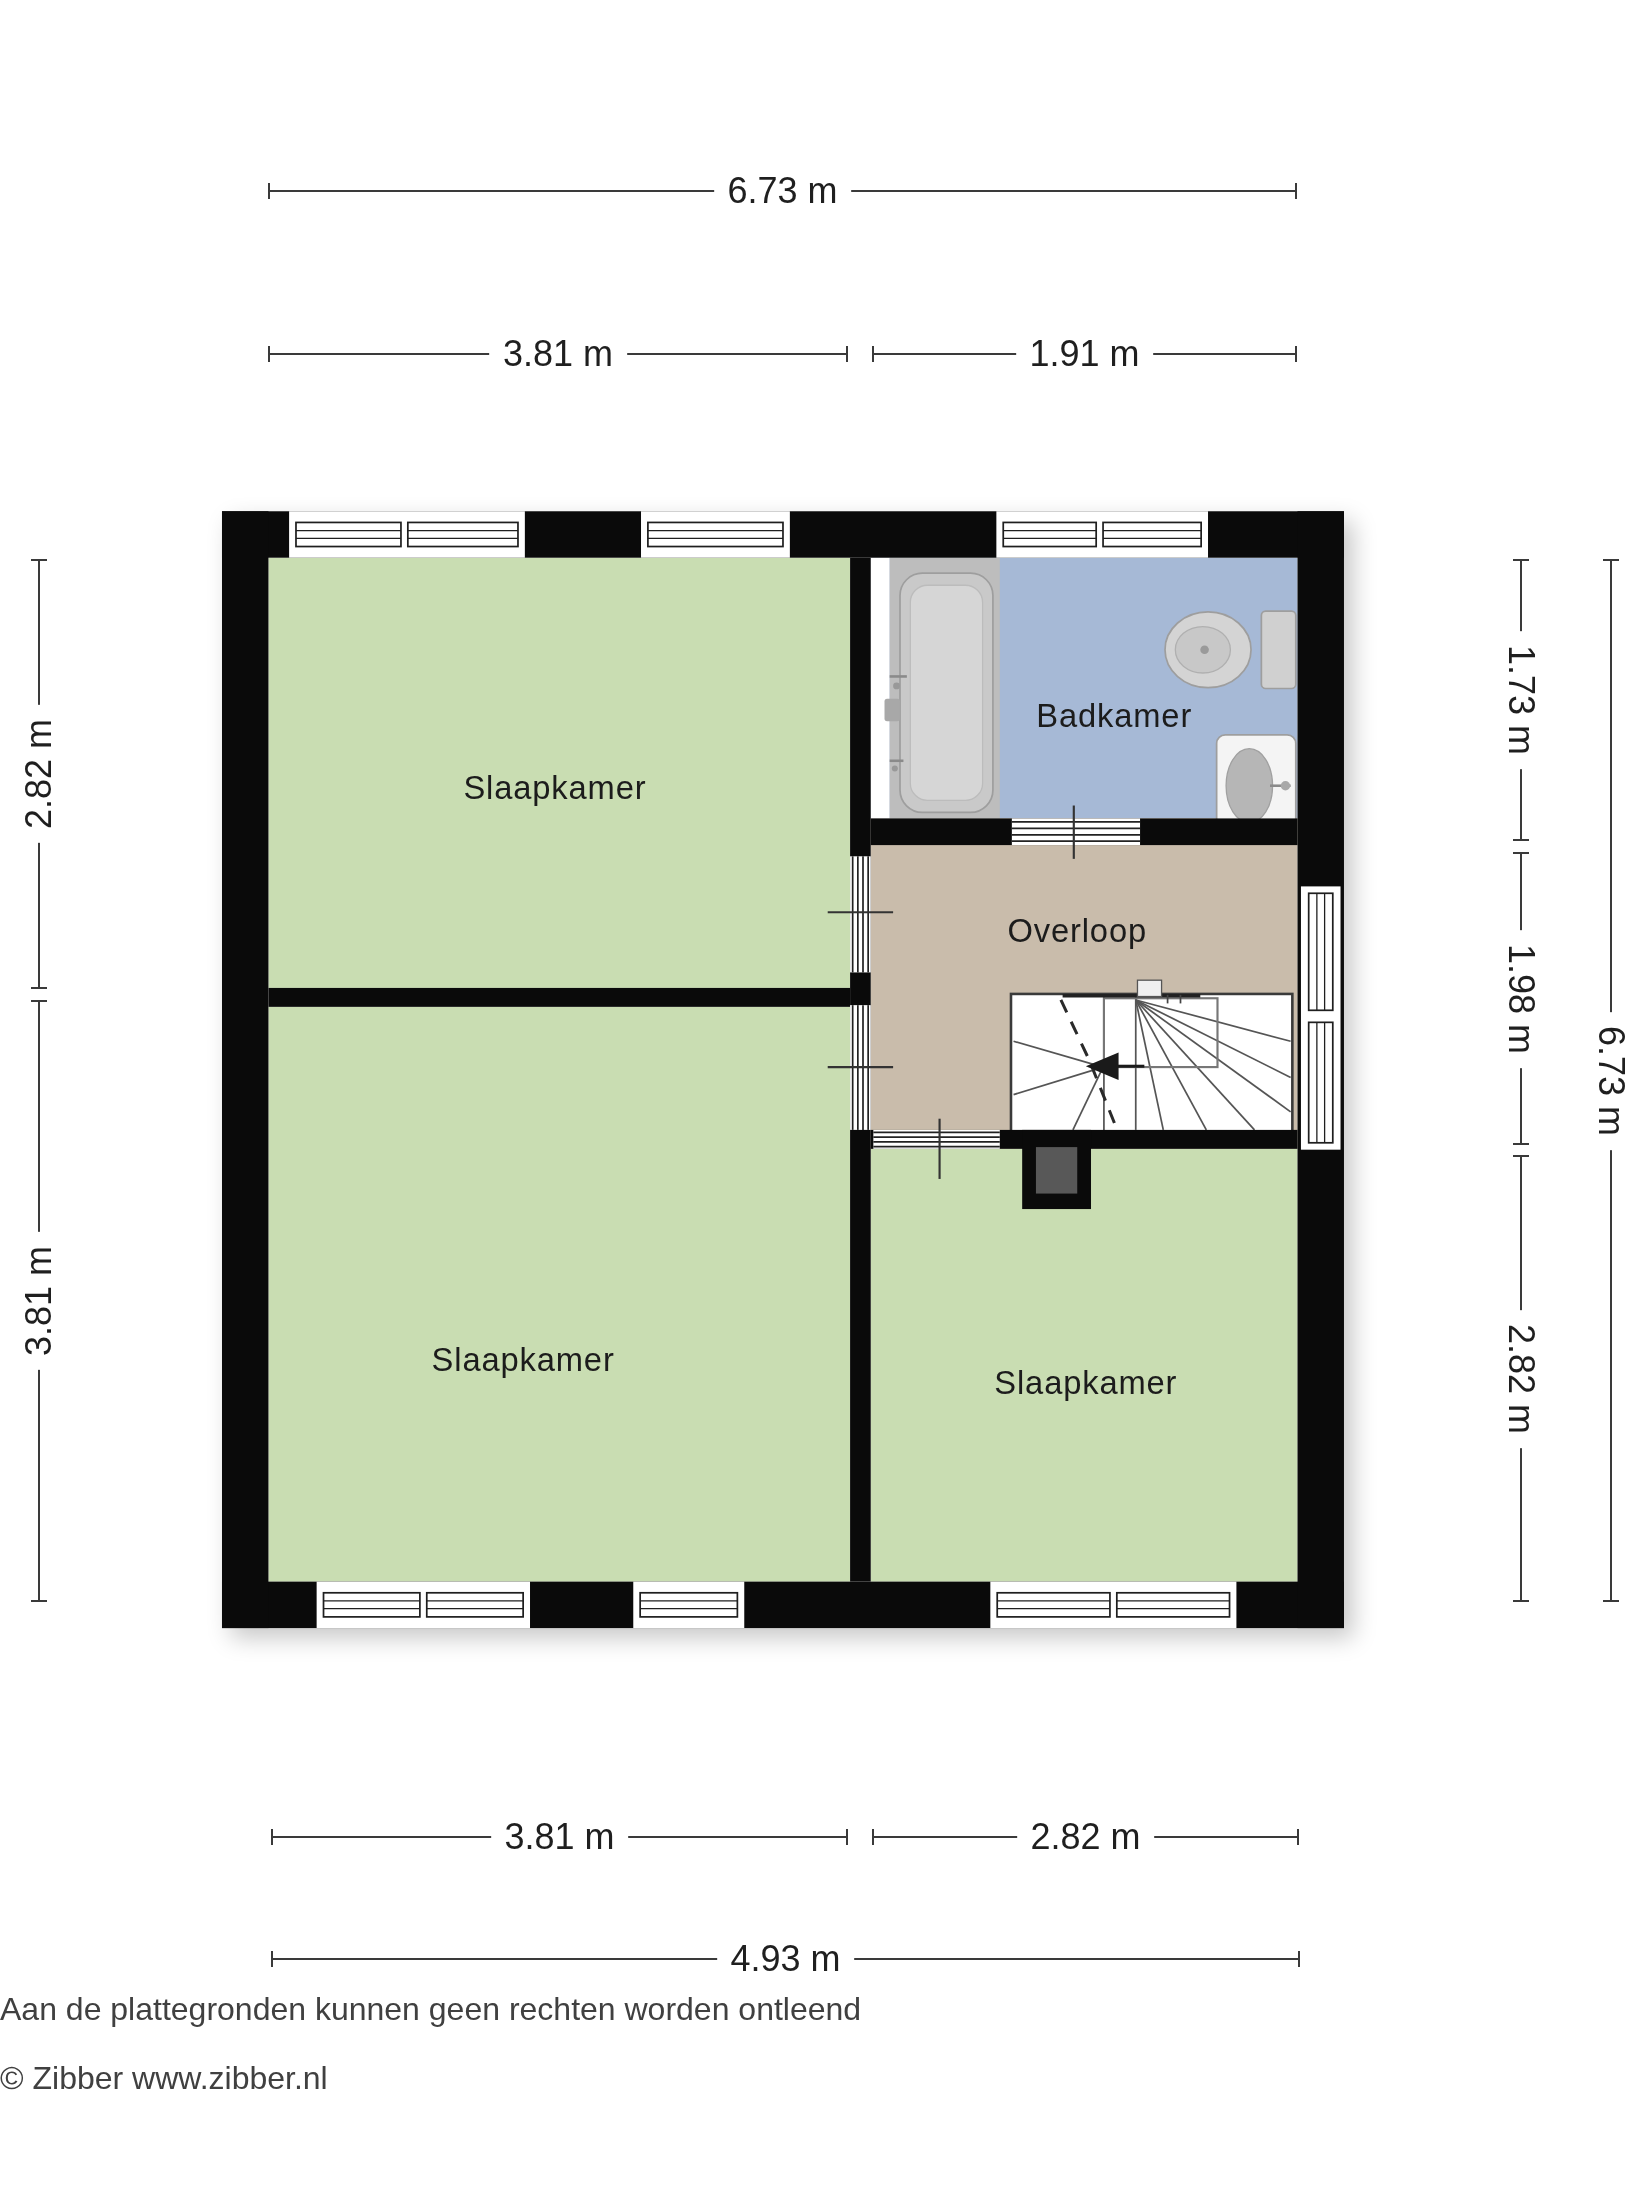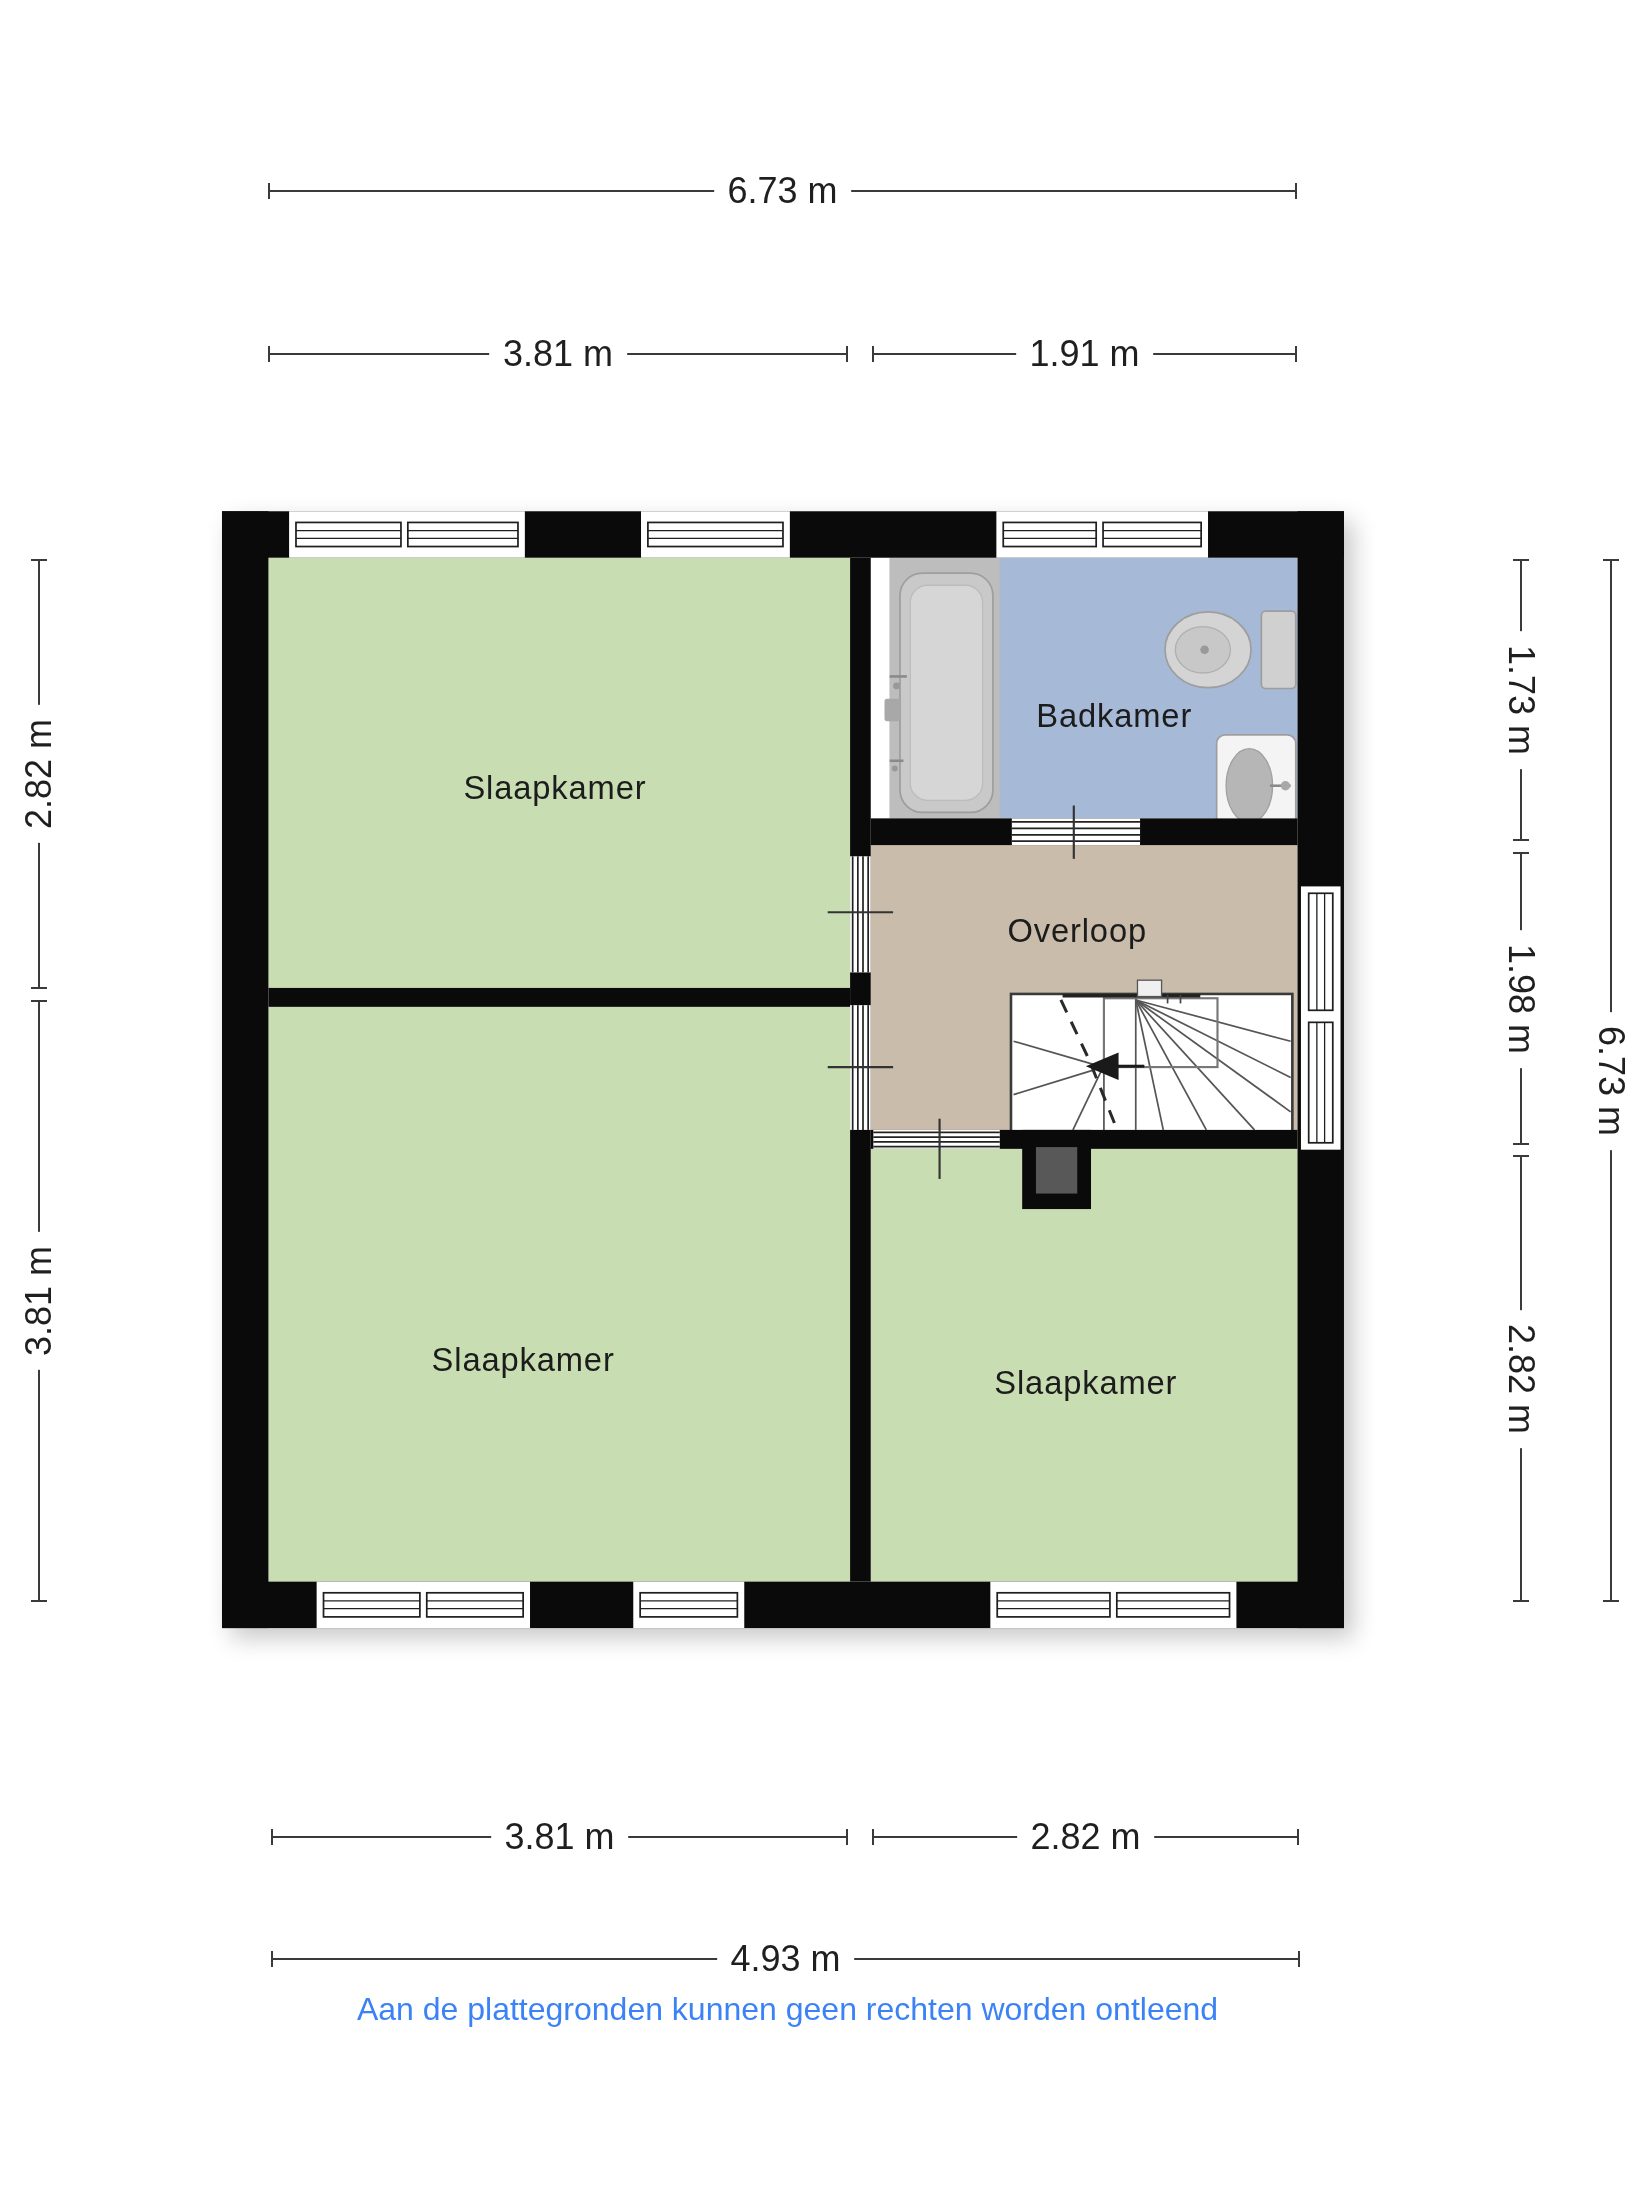--- a/index.html
+++ b/index.html
@@ -19,21 +19,21 @@
         font-size:36px;white-space:nowrap;color:#1f1f1f;}
   .dimh .dlbl{transform:translate(-50%,-50%);}
   .rotl .dlbl{transform:translate(-50%,-50%) rotate(-90deg);}
   .rotr .dlbl{transform:translate(-50%,-50%) rotate(90deg);}
   
   .plan-shadow{position:absolute;left:222px;top:511px;width:1122px;height:1117px;
                box-shadow:8.6px 10.3px 22.4px rgba(0,0,0,0.22);}
   svg{position:absolute;left:0;top:0;}
   svg text{font-family:"Liberation Sans","DejaVu Sans",sans-serif;font-size:38px;fill:#1c1c1c;letter-spacing:1px;}
   
-  .footer-line{position:absolute;left:13px;width:1549px;text-align:center;font-size:32px;color:#3b82f6;}
+  .footer-line{position:absolute;left:0;width:1549px;text-align:left;font-size:32px;color:#404040;}
 </style>
 </head>
 <body>
 
 <div id="canvas">
 
   <div class="dimh" style="left:268px;top:191px;width:1029px;">
     <span class="line"></span>
       <span class="t1"></span>
       <span class="t2"></span>
@@ -293,15 +293,16 @@
     </g>
 
     <text x="645" y="928" text-anchor="middle">Slaapkamer</text>
     <text x="1295" y="845" text-anchor="middle">Badkamer</text>
     <text x="1252" y="1095" text-anchor="middle">Overloop</text>
     <text x="608" y="1593" text-anchor="middle">Slaapkamer</text>
     <text x="1262" y="1620" text-anchor="middle">Slaapkamer</text>
   </svg>
 
   <div class="footer-line" style="top:1991px;">Aan de plattegronden kunnen geen rechten worden ontleend</div>
+  <div class="footer-line" style="top:2060px;">© Zibber www.zibber.nl</div>
 
 </div>
 
 
 </body></html>

